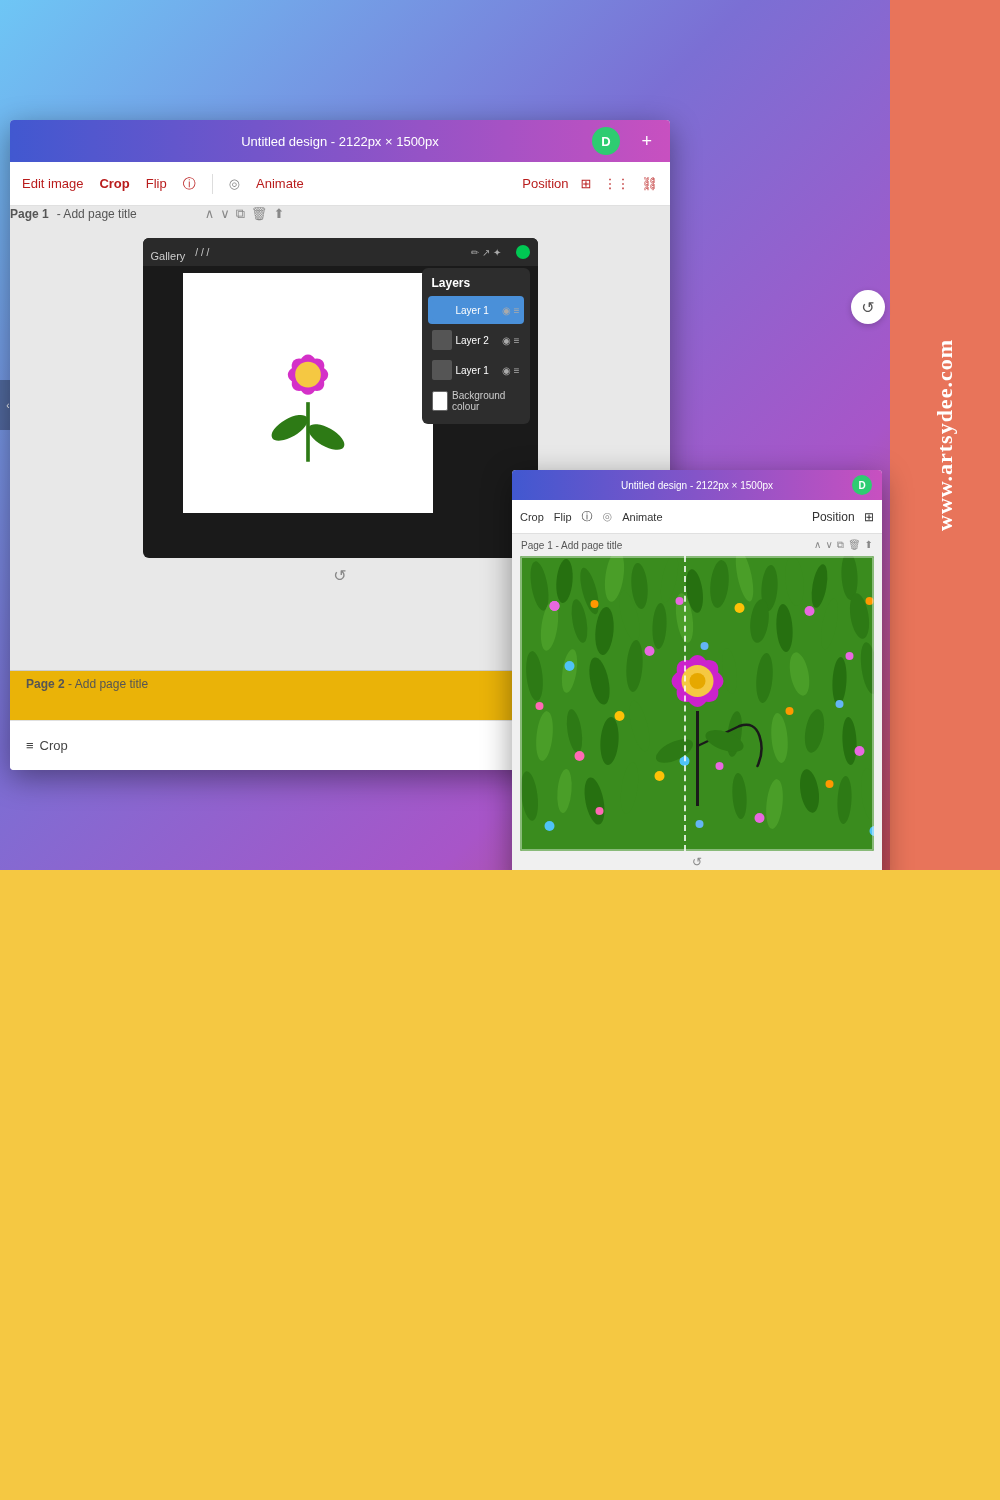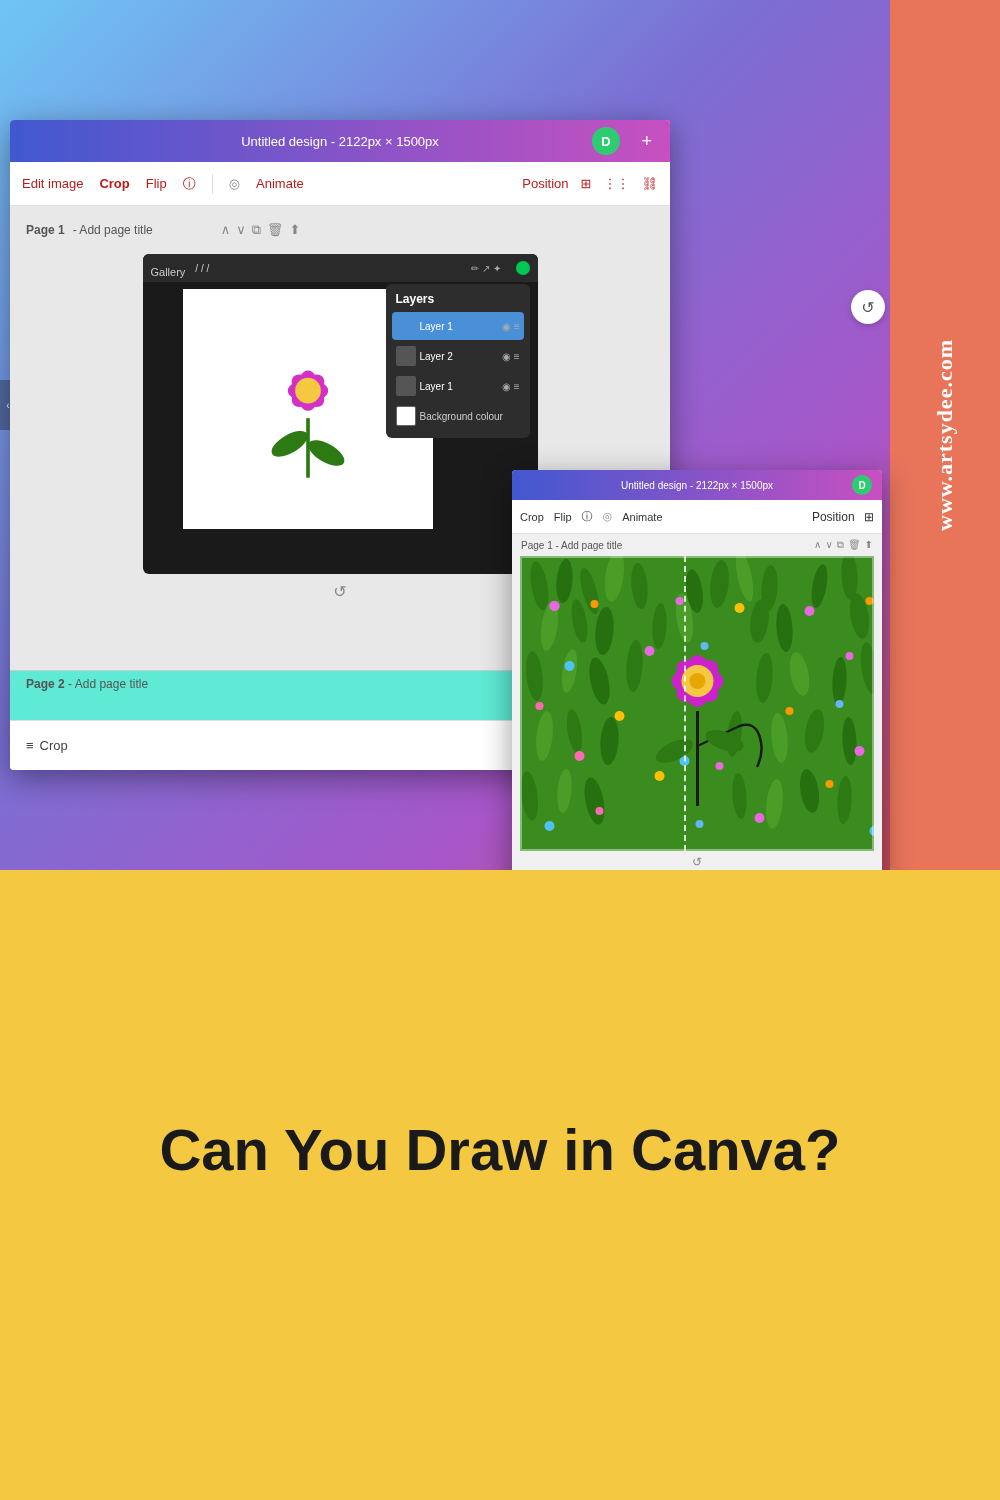--- a/index.html
+++ b/index.html
@@ -129,21 +129,20 @@
       gap: 12px;
     }
 
     
     .canva-canvas-area {
       background: #e8e8e8;
       height: calc(100% - 86px - 50px);
       display: flex;
       flex-direction: column;
       align-items: center;
-      padding: 16px;
       overflow: hidden;
       position: relative;
     }
 
     .page-label {
       font-size: 12px;
       color: #555;
       align-self: flex-start;
       margin-bottom: 8px;
       display: flex;
@@ -199,21 +198,21 @@
       display: flex;
       align-items: center;
       justify-content: center;
     }
 
     
     .layers-panel {
       position: absolute;
       top: 30px;
       right: 8px;
-      width: 144px;
+      width: 108px;
       background: #2d2d2d;
       border-radius: 6px;
       padding: 8px 6px;
     }
 
     .layers-panel-title {
       color: white;
       font-size: 12px;
       font-weight: 600;
       margin-bottom: 6px;
@@ -570,21 +569,21 @@
             <span class="bg-color-text">Background colour</span>
           </div>
         </div>
 
       </div>
 
       <div class="canvas-refresh">↺</div>
 
     </div>
 
-    <div style="background:#5eead4; padding:6px 16px; border-top:1px solid #ccc; position:absolute; bottom:50px; left:0; right:0; height:50px;">
+    <div style="background:#eab308; padding:6px 16px; border-top:1px solid #ccc; position:absolute; bottom:50px; left:0; right:0; height:50px;">
       <div class="page2-label">
         <span style="font-weight:700;">Page 2</span>
         <span>- Add page title</span>
       </div>
     </div>
 
     <div class="canva-bottom-bar">
       <div class="notes-btn">
         <span>≡</span>
         <span>Crop</span>
@@ -740,16 +739,16 @@
     </div>
 
     <div class="reload-sm">↺</div>
 
   </div>
 
 </div>
 
 <div class="bottom-section">
   <div class="bottom-text">
-    <span>Can You Draw in Canva?</span><br>
+    <br>
     <br>
   </div>
 </div>
 
 </body></html>

